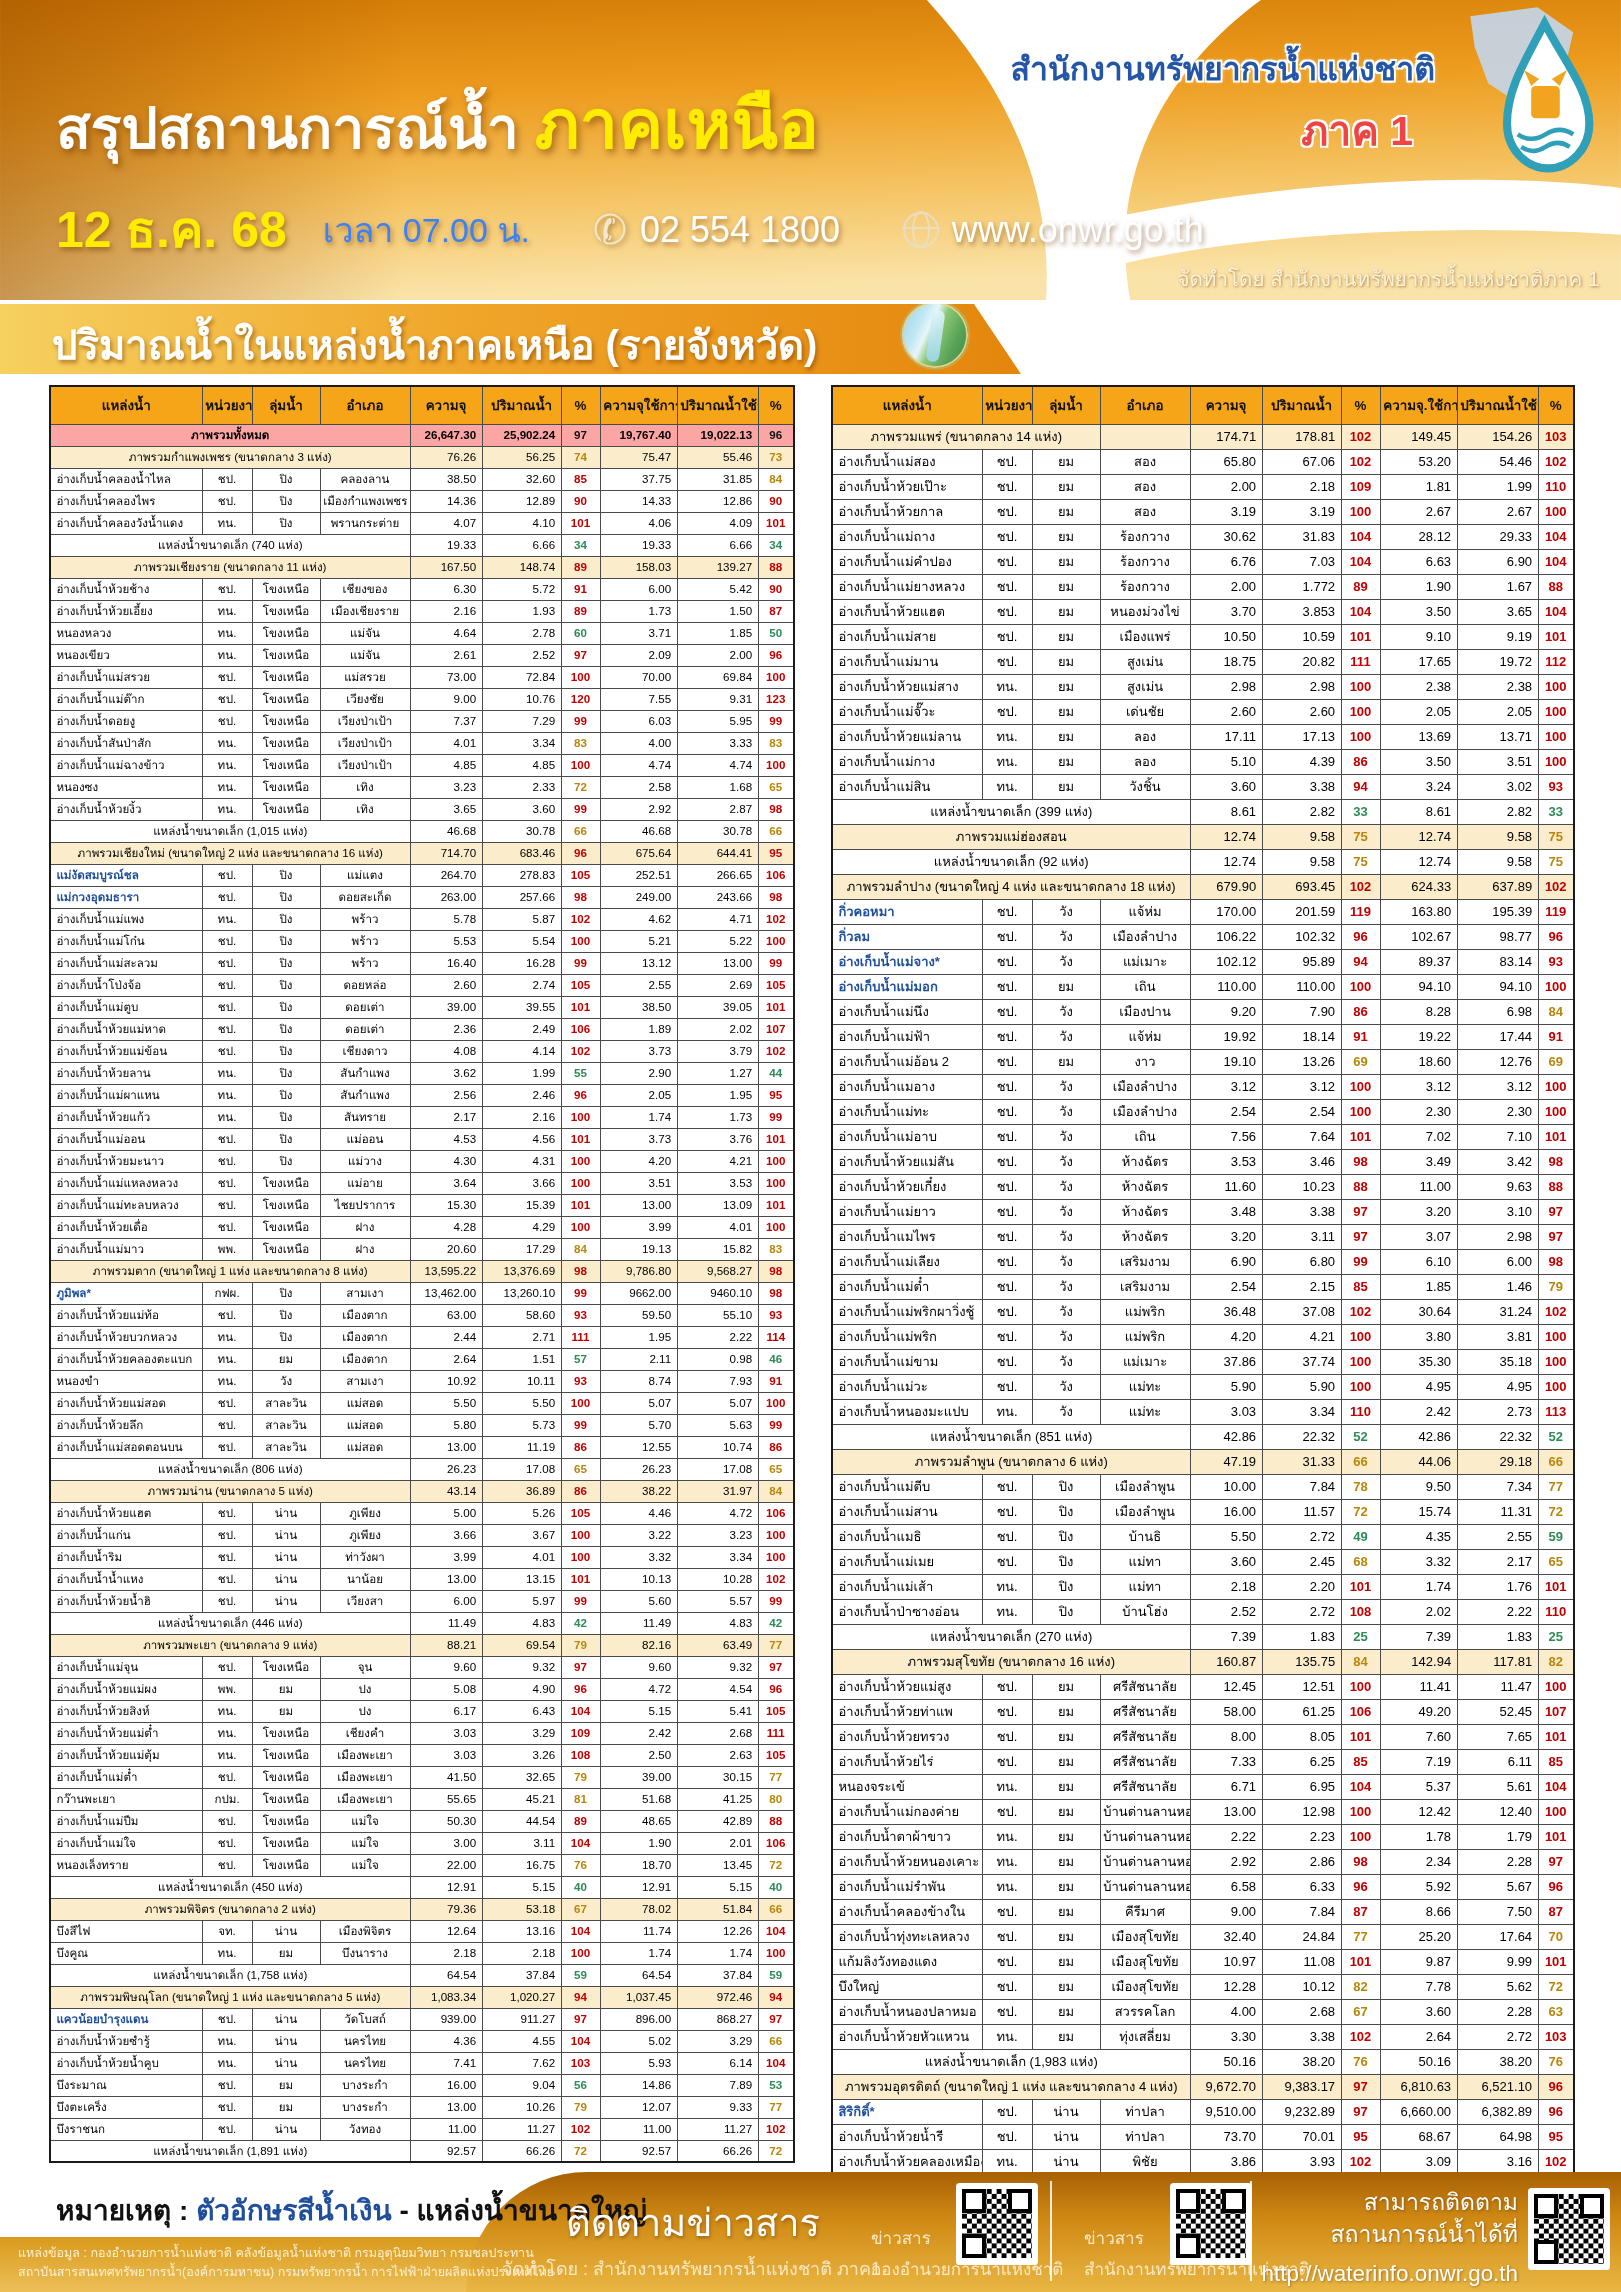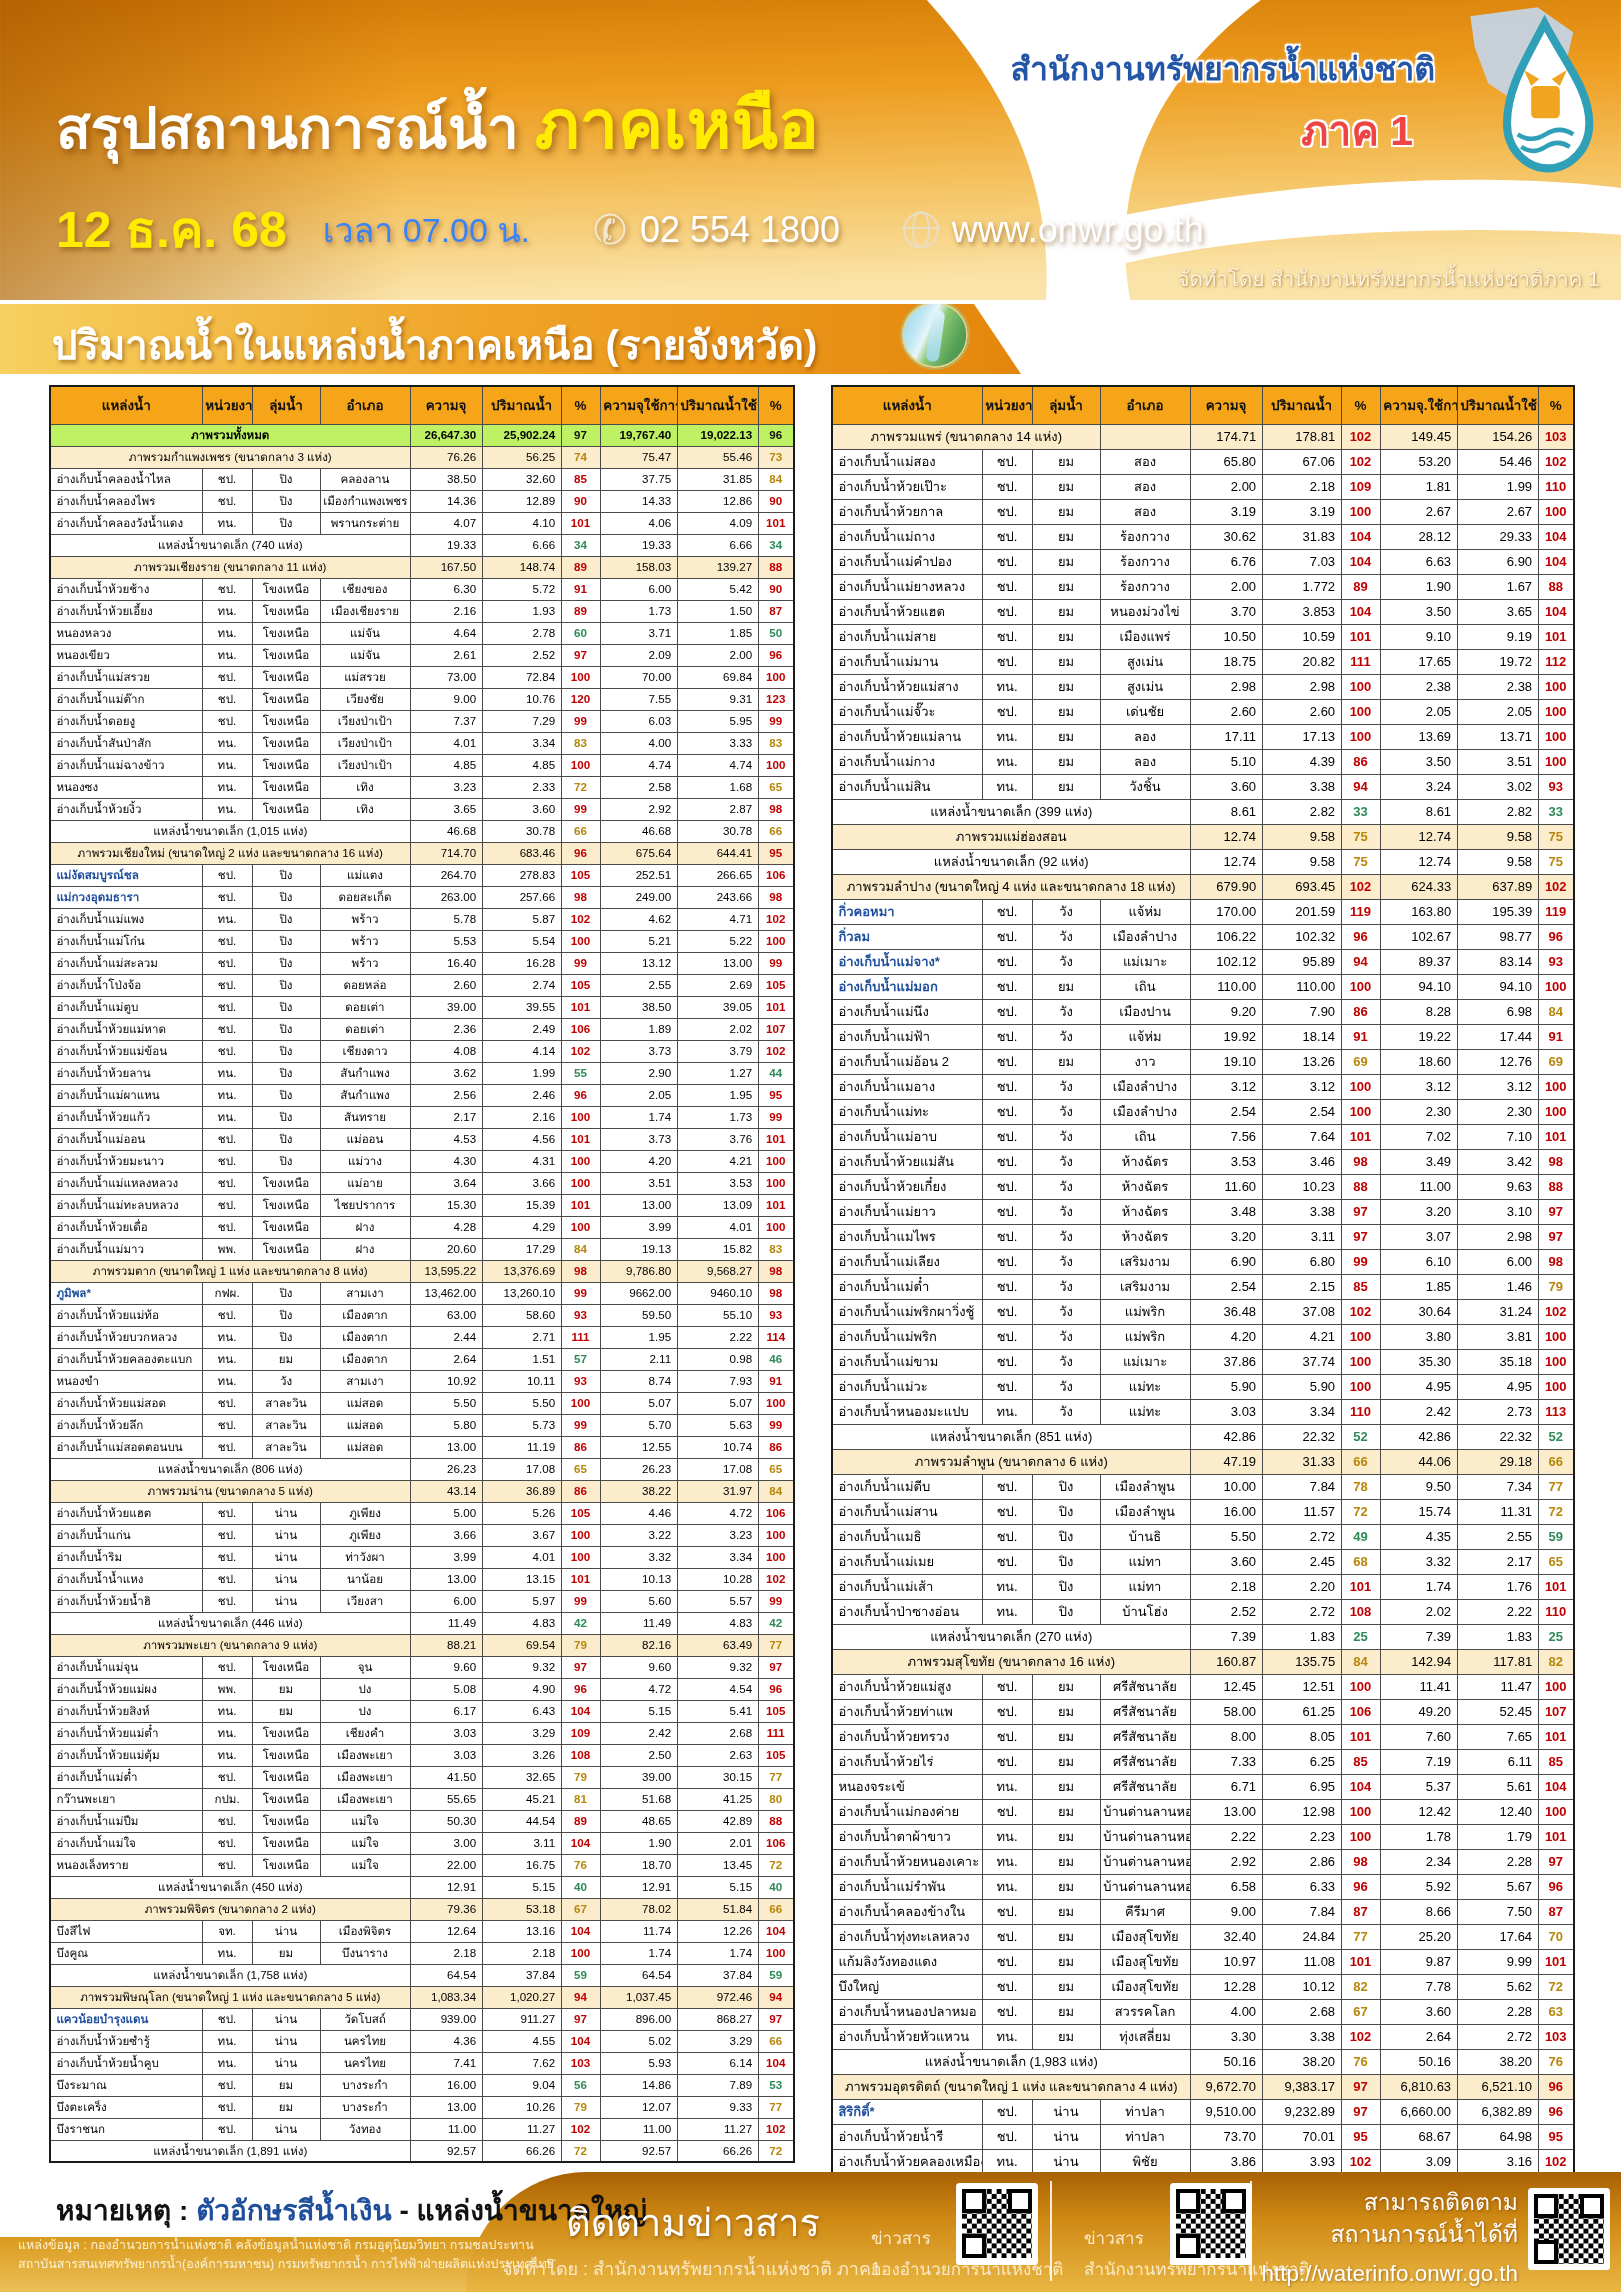--- a/index.html
+++ b/index.html
@@ -40,42 +40,42 @@
     text-shadow:1.8px 2.7px 4.5px rgba(120,60,0,.55);white-space:nowrap;}
   .section-icon{position:absolute;left:900px;top:-3.6px;width:66px;height:66px;border-radius:50%;
     border:2.7px solid #c9a84a;box-shadow:0 0 0 1.8px #e8d28a inset;
     background:linear-gradient(115deg,#9ad4ea 0%,#bfe7f3 28%,#e8f6fa 40%,#8cc773 52%,#57a257 75%,#3f8a49 100%);}
   .section-icon::after{content:'';position:absolute;left:27px;top:7.2px;width:12.5px;height:52px;
     background:linear-gradient(#dff4fb,#9fd8ec);transform:rotate(8deg);border-radius:7.2px;opacity:.9;}
   
   .tbl{border-collapse:collapse;table-layout:fixed;background:#fff;border:2.7px solid #1a1a1a;}
   .tbl td,.tbl th{border:0.9px solid #4a4a4a;overflow:hidden;white-space:nowrap;padding:0 2.7px;box-sizing:border-box;}
   .tbl th{background:#f5a517;font-weight:bold;text-align:center;color:#111;height:38px;font-size:13.4px;}
-  .tbl tr.total{background:#bef264;font-weight:bold;}
+  .tbl tr.total{background:#fca5a5;font-weight:bold;}
   .tbl tr.prov{background:#fbedcb;}
   .tbl td.lbl{text-align:center;}
   .tbl td.n{text-align:left;padding-left:5.4px;}
   .tbl td.ctr{text-align:center;}
   .tbl td.num{text-align:right;padding-right:5.4px;}
   .tbl td.pct{text-align:center;font-weight:bold;}
   .pr{color:#c00000;}.pa{color:#b8860b;}.pg{color:#2e8b57;}.pk{color:#111;}
   .blue{color:#1f4e9c;font-weight:bold;}
   .t-left{position:absolute;left:49px;top:385px;width:743px;}
   .t-left td{height:22px;font-size:11.6px;line-height:1;}
   .t-right{position:absolute;left:831px;top:385px;width:742px;}
   .t-right td{height:25px;font-size:13px;line-height:1;}
   
   .footer{position:absolute;left:0;top:2172px;width:1621px;height:121px;background:#fff;}
   .footer-strip{position:absolute;left:0;bottom:0;width:1621px;height:56px;
     background:linear-gradient(#d99a1c,#ecc05a);}
   .footer-swoosh{position:absolute;left:466px;top:0;width:1155px;height:121px;border-top-left-radius:152px;
     background:linear-gradient(#a86104 0%,#d08a14 40%,#eab744 100%);}
   .note-line{position:absolute;left:56px;top:16px;font-size:28px;font-weight:bold;color:#111;white-space:nowrap;}
   .note-blue{color:#1f4e9c;}
-  .sources{position:absolute;left:18px;top:64px;font-size:12.5px;color:#fdf0d0;line-height:1.55;}
+  .sources{position:absolute;left:18px;top:72px;font-size:12.5px;color:#fdf0d0;line-height:1.55;}
   .follow-title{position:absolute;left:566px;top:19.7px;font-size:38px;color:#fff;
     text-shadow:0.9px 1.8px 3.6px rgba(100,50,0,.5);}
   .made-by{position:absolute;left:502px;top:82px;font-size:18px;color:#fbe9c4;}
   .qr{position:absolute;width:82px;height:82px;background:#fff;border-radius:3.6px;overflow:hidden;}
   .qr .inner{position:absolute;inset:6.3px;
     background-image:repeating-conic-gradient(#000 0% 25%,#fff 0% 50%);background-size:9.9px 9.9px;}
   .qr::before{content:'';position:absolute;top:6.3px;left:6.3px;width:16px;height:16px;border:4.5px solid #000;background:#fff;z-index:2;}
   .qr::after{content:'';position:absolute;top:6.3px;right:6.3px;width:16px;height:16px;border:4.5px solid #000;background:#fff;z-index:2;}
   .qr .pos3{position:absolute;bottom:6.3px;left:6.3px;width:16px;height:16px;border:4.5px solid #000;background:#fff;z-index:2;}
   .qr1{left:956px;top:10.7px;}

